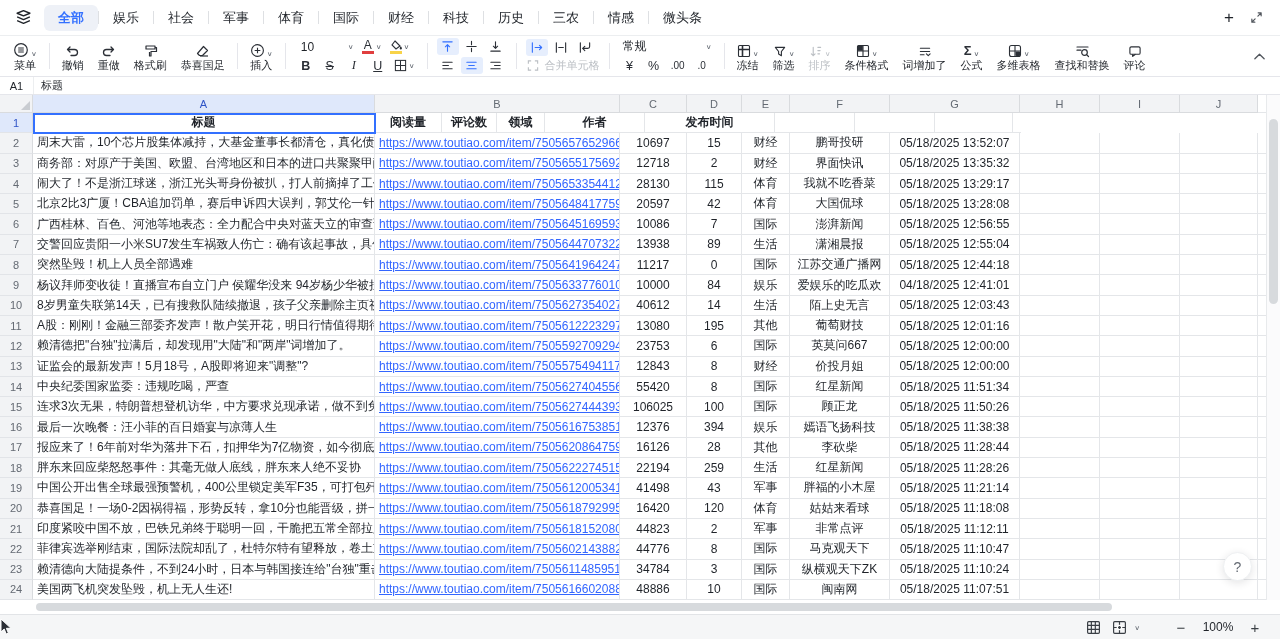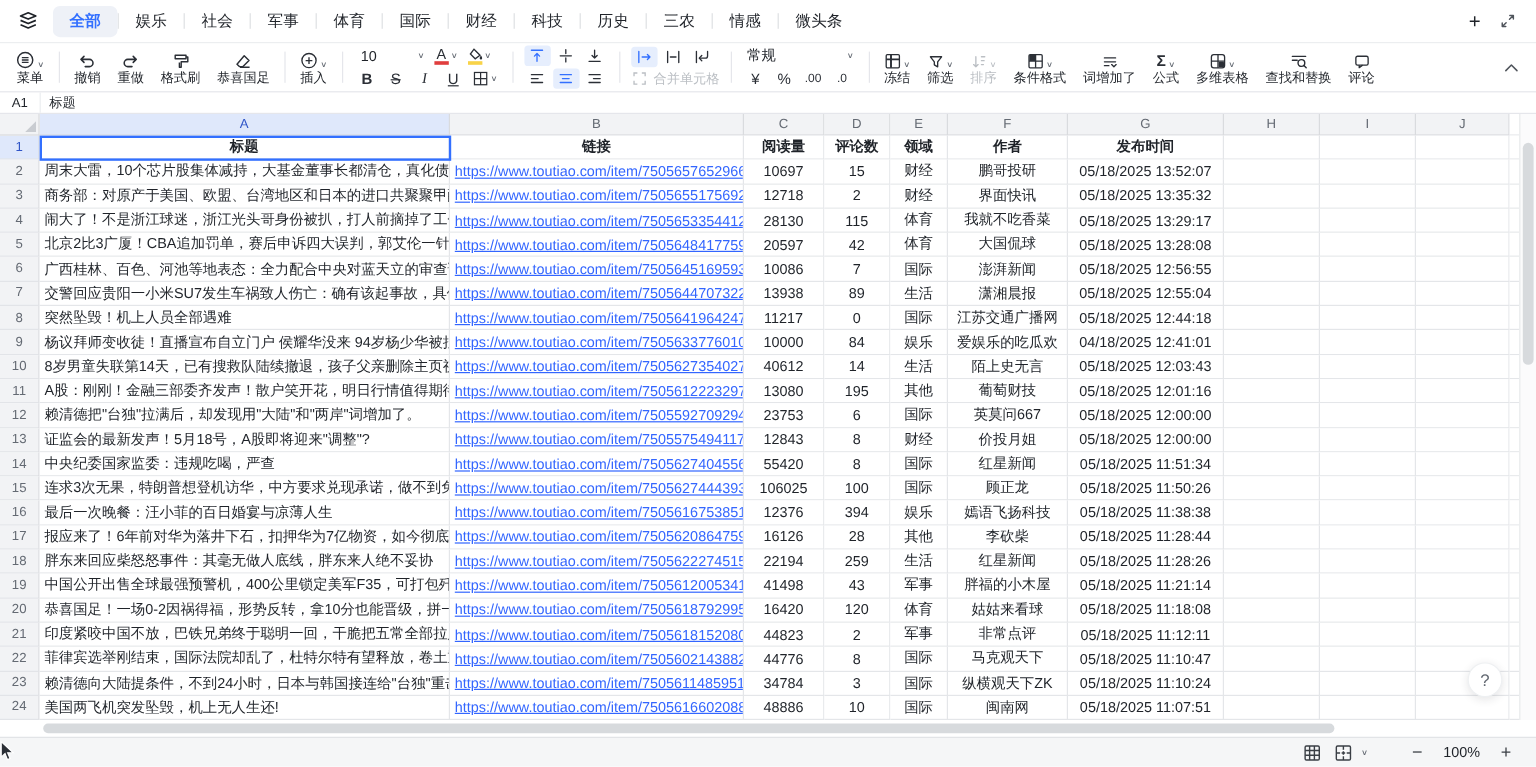--- a/index.html
+++ b/index.html
@@ -420,21 +420,20 @@
         <div class="col-h" style="width:100px">F</div>
         <div class="col-h" style="width:130px">G</div>
         <div class="col-h" style="width:80px">H</div>
         <div class="col-h" style="width:80px">I</div>
         <div class="col-h" style="width:78px">J</div>
         <div class="filler"></div>
       </div>
       <div class="grid-row">
         <div class="row-h sel">1</div>
         <div class="cell bold" style="width:342px">标题</div>
-        <div class="cell bold" style="width:245px">链接</div>
         <div class="cell bold" style="width:67px">阅读量</div>
         <div class="cell bold" style="width:55px">评论数</div>
         <div class="cell bold" style="width:48px">领域</div>
         <div class="cell bold" style="width:100px">作者</div>
         <div class="cell bold" style="width:130px">发布时间</div>
         <div class="cell bold" style="width:80px"></div>
         <div class="cell bold" style="width:80px"></div>
         <div class="cell bold" style="width:78px"></div>
         <div class="filler"></div>
       </div>

